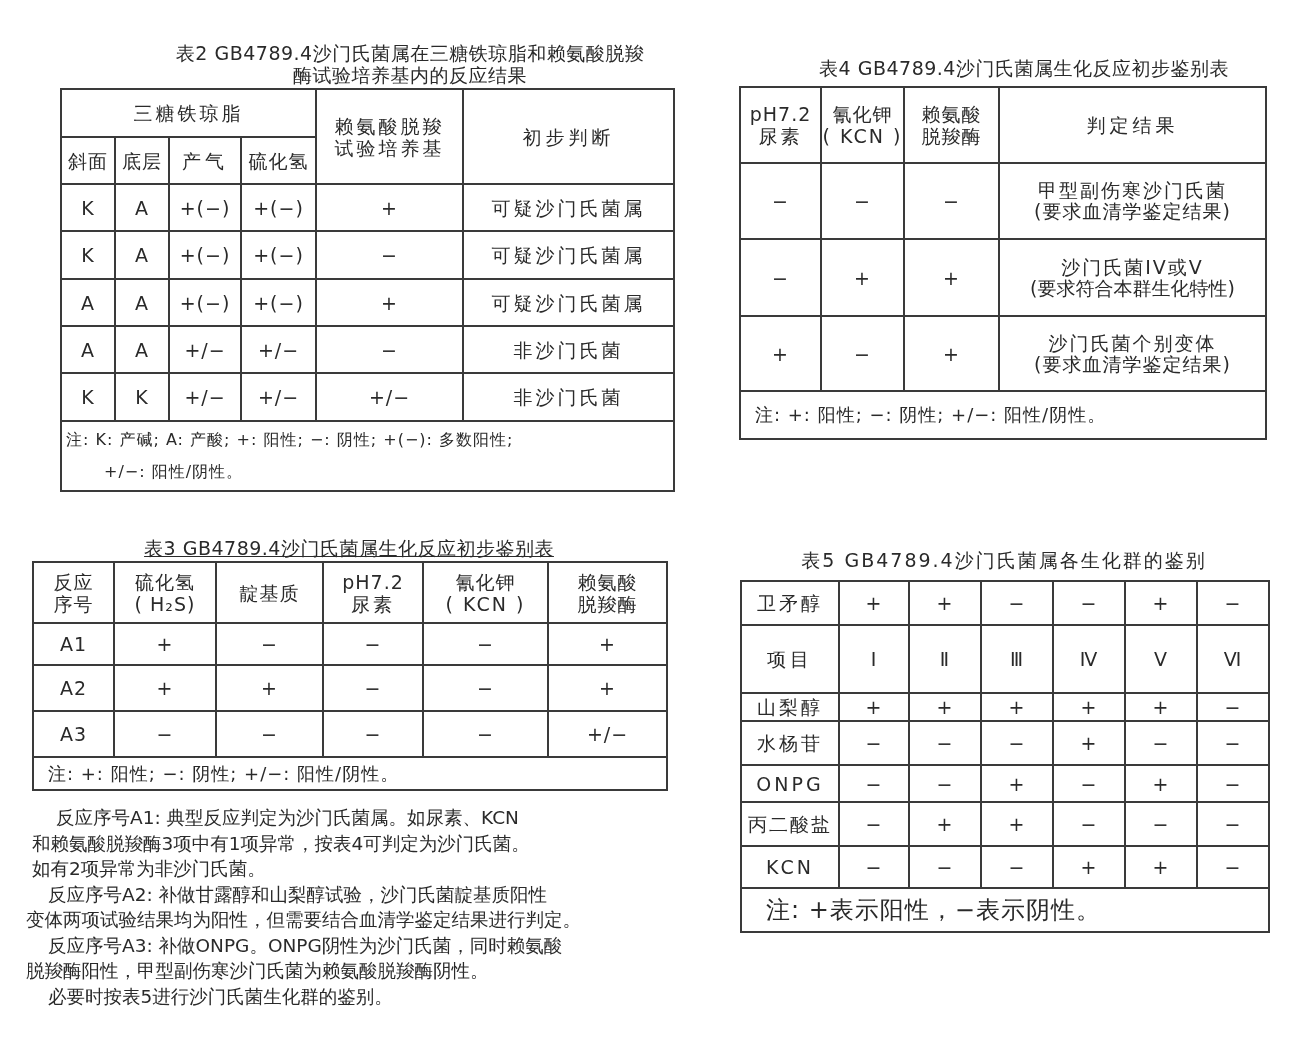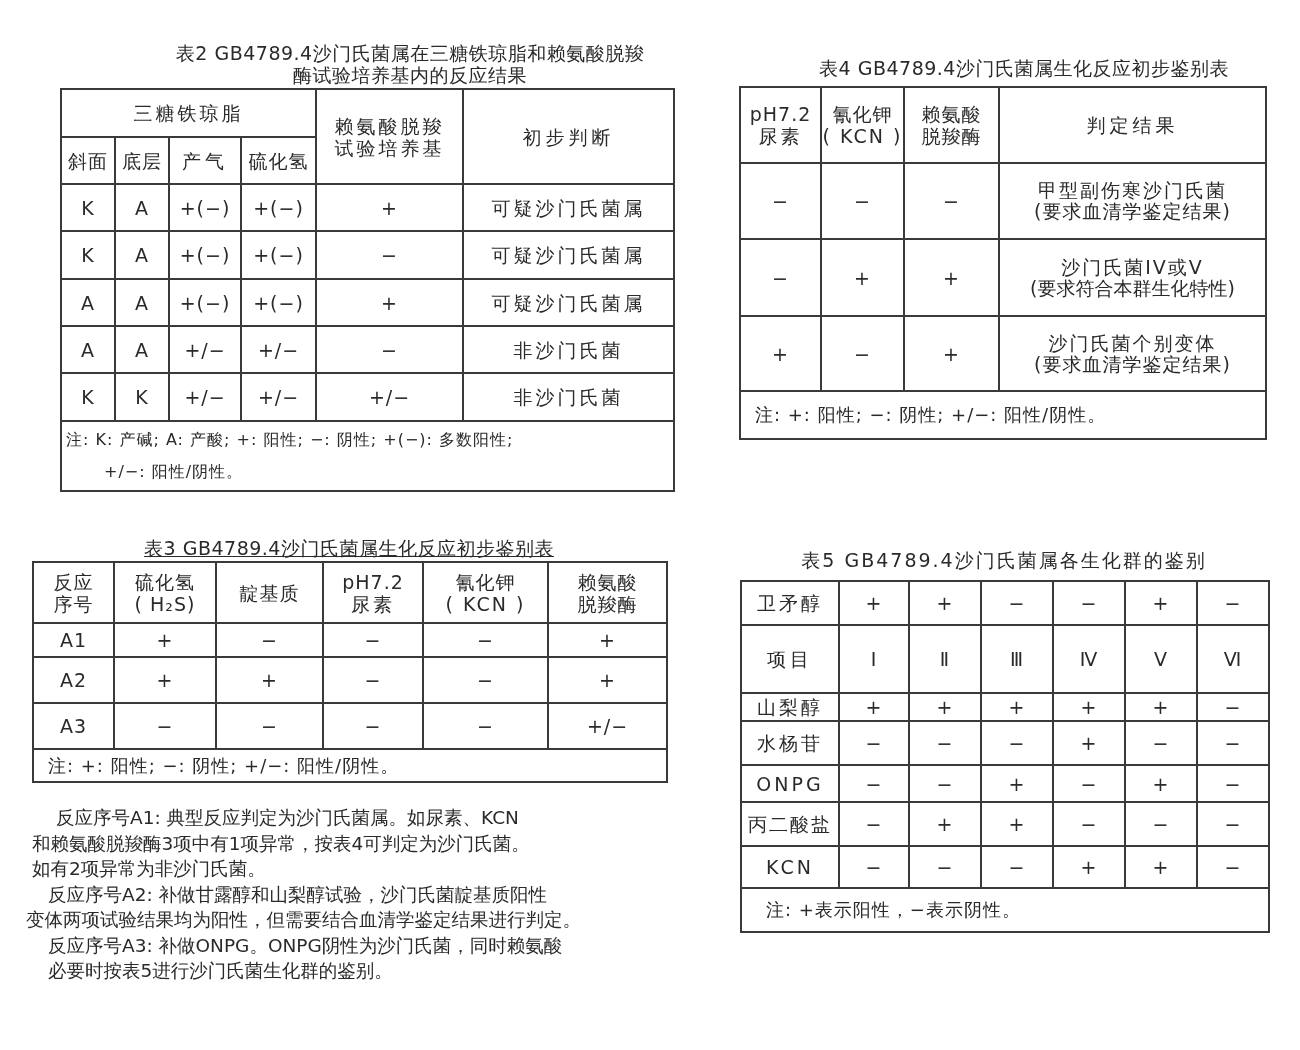--- a/index.html
+++ b/index.html
@@ -181,21 +181,21 @@
     </td>
     <td>
       <div>氰化钾</div>
       <div style="letter-spacing:2px">( KCN )</div>
     </td>
     <td>
       <div>赖氨酸</div>
       <div>脱羧酶</div>
     </td>
   </tr>
-  <tr style="height:34px">
+  <tr style="height:42px">
     <td>A1</td>
     <td class="sym">+</td>
     <td class="sym">−</td>
     <td class="sym">−</td>
     <td class="sym">−</td>
     <td class="sym">+</td>
   </tr>
   <tr style="height:46px">
     <td>A2</td>
     <td class="sym">+</td>
@@ -218,20 +218,21 @@
 </tbody>
   </table>
 
 <div class="para" style="top:805px;">
   <div style="padding-left:30px">  反应序号A1: 典型反应判定为沙门氏菌属。如尿素、KCN</div>
   <div style="padding-left:6px"> 和赖氨酸脱羧酶3项中有1项异常，按表4可判定为沙门氏菌。</div>
   <div style="padding-left:6px"> 如有2项异常为非沙门氏菌。</div>
   <div style="padding-left:22px">  反应序号A2: 补做甘露醇和山梨醇试验，沙门氏菌靛基质阳性</div>
   <div>变体两项试验结果均为阳性，但需要结合血清学鉴定结果进行判定。</div>
   <div style="padding-left:22px">  反应序号A3: 补做ONPG。ONPG阴性为沙门氏菌，同时赖氨酸</div>
+  <div>脱羧酶阳性，甲型副伤寒沙门氏菌为赖氨酸脱羧酶阴性。</div>
   <div style="padding-left:22px">  必要时按表5进行沙门氏菌生化群的鉴别。</div>
 </div>
 
 <div class="title" style="left:740px; top:549px; width:528px; letter-spacing:2px;text-align:center;">表5  GB4789.4沙门氏菌属各生化群的鉴别</div>
 
 <table class="t" style="left:740px; top:580px; width:528px;">
   <colgroup>
     <col style="width:98px">
       <col style="width:70px">
       <col style="width:72px">
@@ -298,16 +299,16 @@
   <tr style="height:42px">
     <td style="letter-spacing:3px">KCN</td>
     <td class="sym">−</td>
     <td class="sym">−</td>
     <td class="sym">−</td>
     <td class="sym">+</td>
     <td class="sym">+</td>
     <td class="sym">−</td>
   </tr>
   <tr style="height:44px">
-    <td colspan="7" class="note" style="padding-left:24px; font-size:18px;">注: +表示阳性，−表示阴性。</td>
+    <td colspan="7" class="note" style="padding-left:24px; font-size:24px;">注: +表示阳性，−表示阴性。</td>
   </tr>
 </tbody>
   </table>
 
 </body></html>

